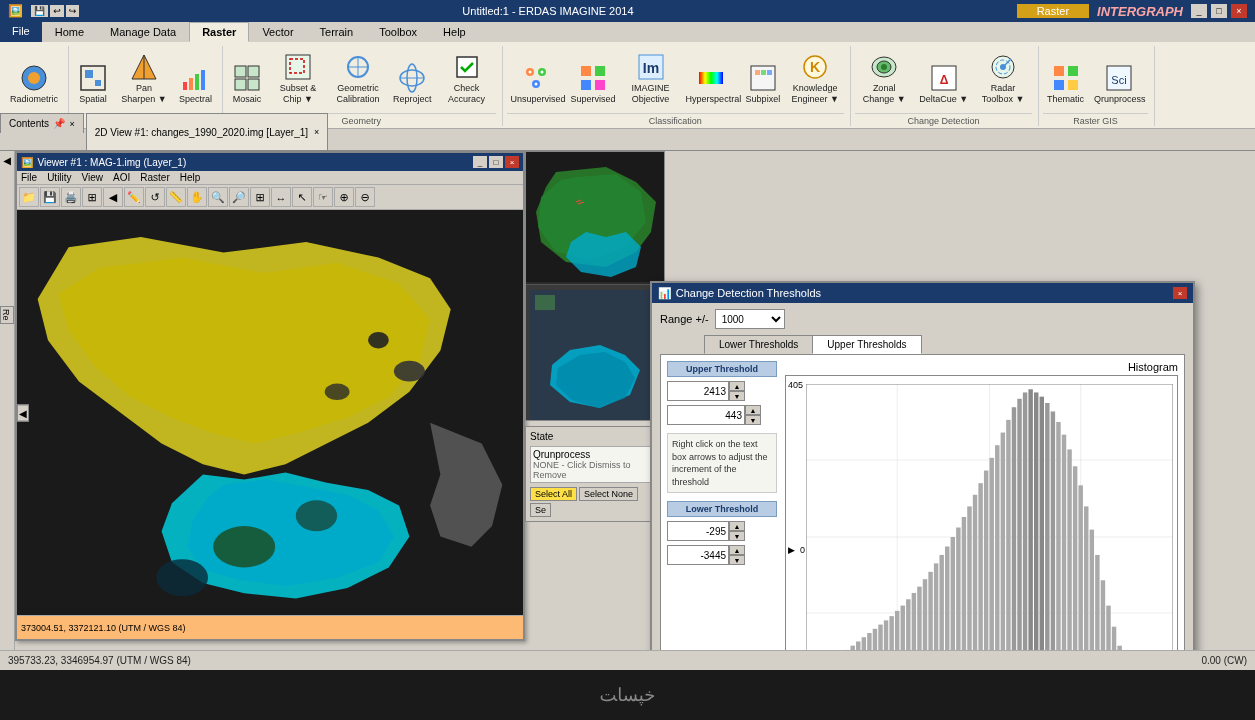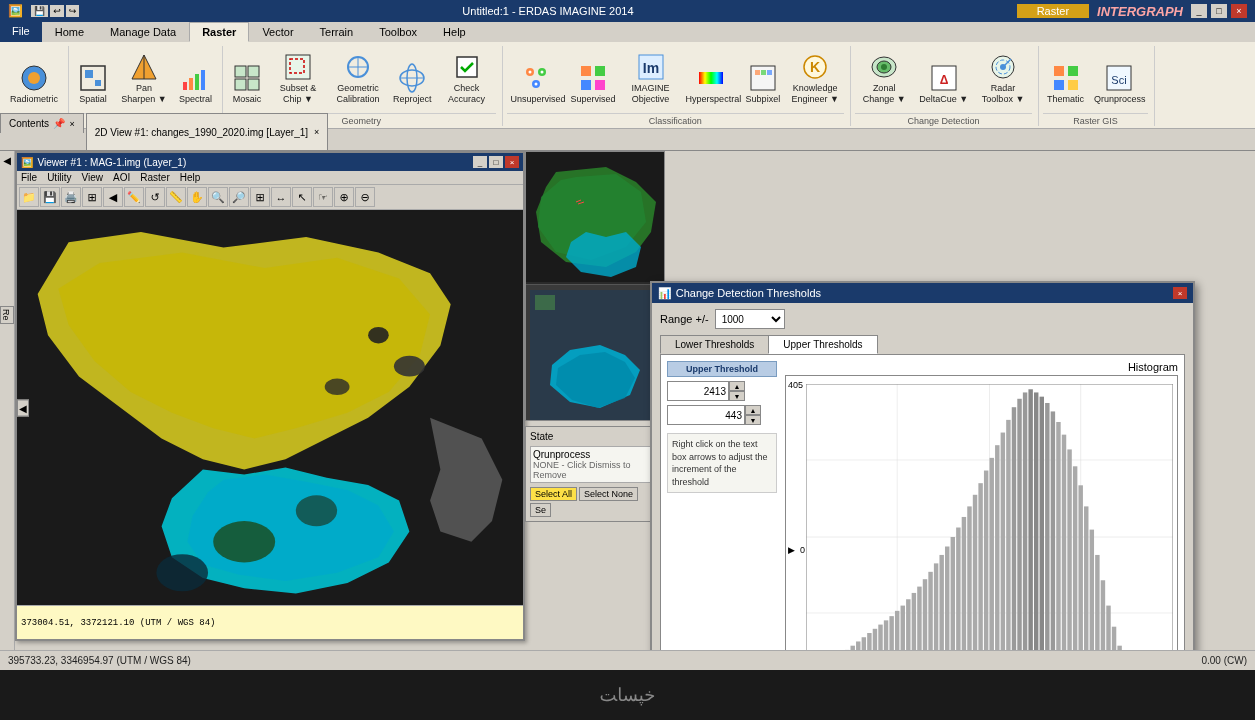--- a/index.html
+++ b/index.html
@@ -409,21 +409,21 @@
           <ellipse cx="350" cy="120" rx="10" ry="8" fill="#222222" opacity="0.9"></ellipse>
           <ellipse cx="310" cy="170" rx="12" ry="8" fill="#2a2a2a" opacity="0.8"></ellipse>
 
           <polygon points="400,200 450,220 470,260 460,300 440,320 410,310 400,280 410,250" fill="#888888" opacity="0.5"></polygon>
         </svg>
 
         
         <div style="position:absolute; left:0; top:50%; transform:translateY(-50%); background:#d4d0c8; border:1px solid #888; padding:2px 1px; cursor:pointer; font-size:10px;">◀</div>
       </div>
 
-      <div style="background:#fef9c3; border-top:1px solid #aaa; height:34px; display:flex; align-items:center; padding:0 4px; font-size:9px;font-family:Liberation Mono, monospace;">
+      <div style="background:#fdba74; border-top:1px solid #aaa; height:24px; display:flex; align-items:center; padding:0 4px; font-size:9px;">
         <span>373004.51, 3372121.10  (UTM / WGS 84)</span>
       </div>
     </div>
 
     <div style="position:absolute; left:525px; top:0; width:140px; height:270px; background:#2a2a2a; border:1px solid #888; overflow:hidden;">
       <svg width="140" height="130" viewBox="0 0 140 130">
         <rect width="140" height="130" fill="#1a1a1a"></rect>
         <polygon points="30,20 80,15 110,30 130,50 125,80 110,100 80,115 40,110 15,90 10,60 20,35" fill="#2a8a2a" opacity="0.8"></polygon>
         <polygon points="50,25 90,22 115,40 120,70 100,95 65,108 30,100 12,75 15,45 35,28" fill="#228833" opacity="0.7"></polygon>
         <polygon points="60,80 80,85 100,80 115,95 110,115 85,125 55,120 40,105 45,90" fill="#00aacc" opacity="0.8"></polygon>
@@ -471,21 +471,21 @@
           <span>Range +/-</span>
           <select style="height:20px; font-size:10px; width:70px;">
             <option>1000</option>
             <option>500</option>
             <option>2000</option>
             <option>5000</option>
           </select>
         </div>
 
         <div style="display:flex; margin-bottom:0;">
-          <div style="padding:3px 14px; border:1px solid #888; background:#d4d0c8; font-size:10px; cursor:pointer; border-bottom:1px solid #d4d0c8;">Lower Thresholds</div>
+          <div style="padding:3px 14px; border:1px solid #888; background:#d4d0c8; font-size:10px; cursor:pointer; border-bottom:1px solid #d4d0c8;margin-left:44px;">Lower Thresholds</div>
           <div style="padding:3px 14px; border:1px solid #888; background:white; font-size:10px; cursor:pointer; border-bottom:1px solid white; margin-left:-1px;">Upper Thresholds</div>
         </div>
 
         <div style="border:1px solid #888; background:white; padding:6px; display:flex; gap:8px;">
 
           <div style="width:110px; flex-shrink:0;">
 
             <div style="margin-bottom:8px;">
               <div style="background:#b8cce4; border:1px solid #7a9cc0; padding:2px 4px; font-size:9px; font-weight:bold; color:#1a3a6b; text-align:center; margin-bottom:4px;">Upper Threshold</div>
               <div style="display:flex; align-items:center; margin-bottom:4px;">
@@ -499,20 +499,37 @@
                 <input type="text" value="443" style="width: 78px; height: 20px; border: 1px solid rgb(136, 136, 136); font-size: 10px; text-align: right; padding: 0px 2px;">
                 <div style="display:flex; flex-direction:column;">
                   <button style="width:16px; height:10px; border:1px solid #888; background:#d4d0c8; cursor:pointer; font-size:7px; padding:0;">▲</button>
                   <button style="width:16px; height:10px; border:1px solid #888; background:#d4d0c8; cursor:pointer; font-size:7px; padding:0;">▼</button>
                 </div>
               </div>
             </div>
 
             <div style="font-size:9px; color:#333; padding:4px; border:1px solid #ccc; background:#f5f5f0; line-height:1.4; margin-bottom:8px;">Right click on the text box arrows to adjust the increment of the threshold</div>
 
+            <div>
+              <div style="background:#b8cce4; border:1px solid #7a9cc0; padding:2px 4px; font-size:9px; font-weight:bold; color:#1a3a6b; text-align:center; margin-bottom:4px;">Lower Threshold</div>
+              <div style="display:flex; align-items:center; margin-bottom:4px;">
+                <input type="text" value="-295" style="width: 62px; height: 20px; border: 1px solid rgb(136, 136, 136); font-size: 10px; text-align: right; padding: 0px 2px;">
+                <div style="display:flex; flex-direction:column;">
+                  <button style="width:16px; height:10px; border:1px solid #888; background:#d4d0c8; cursor:pointer; font-size:7px; padding:0;">▲</button>
+                  <button style="width:16px; height:10px; border:1px solid #888; background:#d4d0c8; cursor:pointer; font-size:7px; padding:0;">▼</button>
+                </div>
+              </div>
+              <div style="display:flex; align-items:center;">
+                <input type="text" value="-3445" style="width: 62px; height: 20px; border: 1px solid rgb(136, 136, 136); font-size: 10px; text-align: right; padding: 0px 2px;">
+                <div style="display:flex; flex-direction:column;">
+                  <button style="width:16px; height:10px; border:1px solid #888; background:#d4d0c8; cursor:pointer; font-size:7px; padding:0;">▲</button>
+                  <button style="width:16px; height:10px; border:1px solid #888; background:#d4d0c8; cursor:pointer; font-size:7px; padding:0;">▼</button>
+                </div>
+              </div>
+            </div>
           </div>
 
           <div style="flex:1; position:relative;">
             <div style="font-size:11px; font-weight:normal; text-align:right; margin-bottom:2px;">Histogram</div>
             <div style="border:1px solid #888; background:white; position:relative; height:340px;">
 
               <div style="position:absolute; left:2px; top:4px; font-size:9px;">405</div>
               <div style="position:absolute; left:2px; top:50%; font-size:9px;">▶</div>
               <div style="position:absolute; left:14px; top:50%; font-size:9px;">0</div>
 

